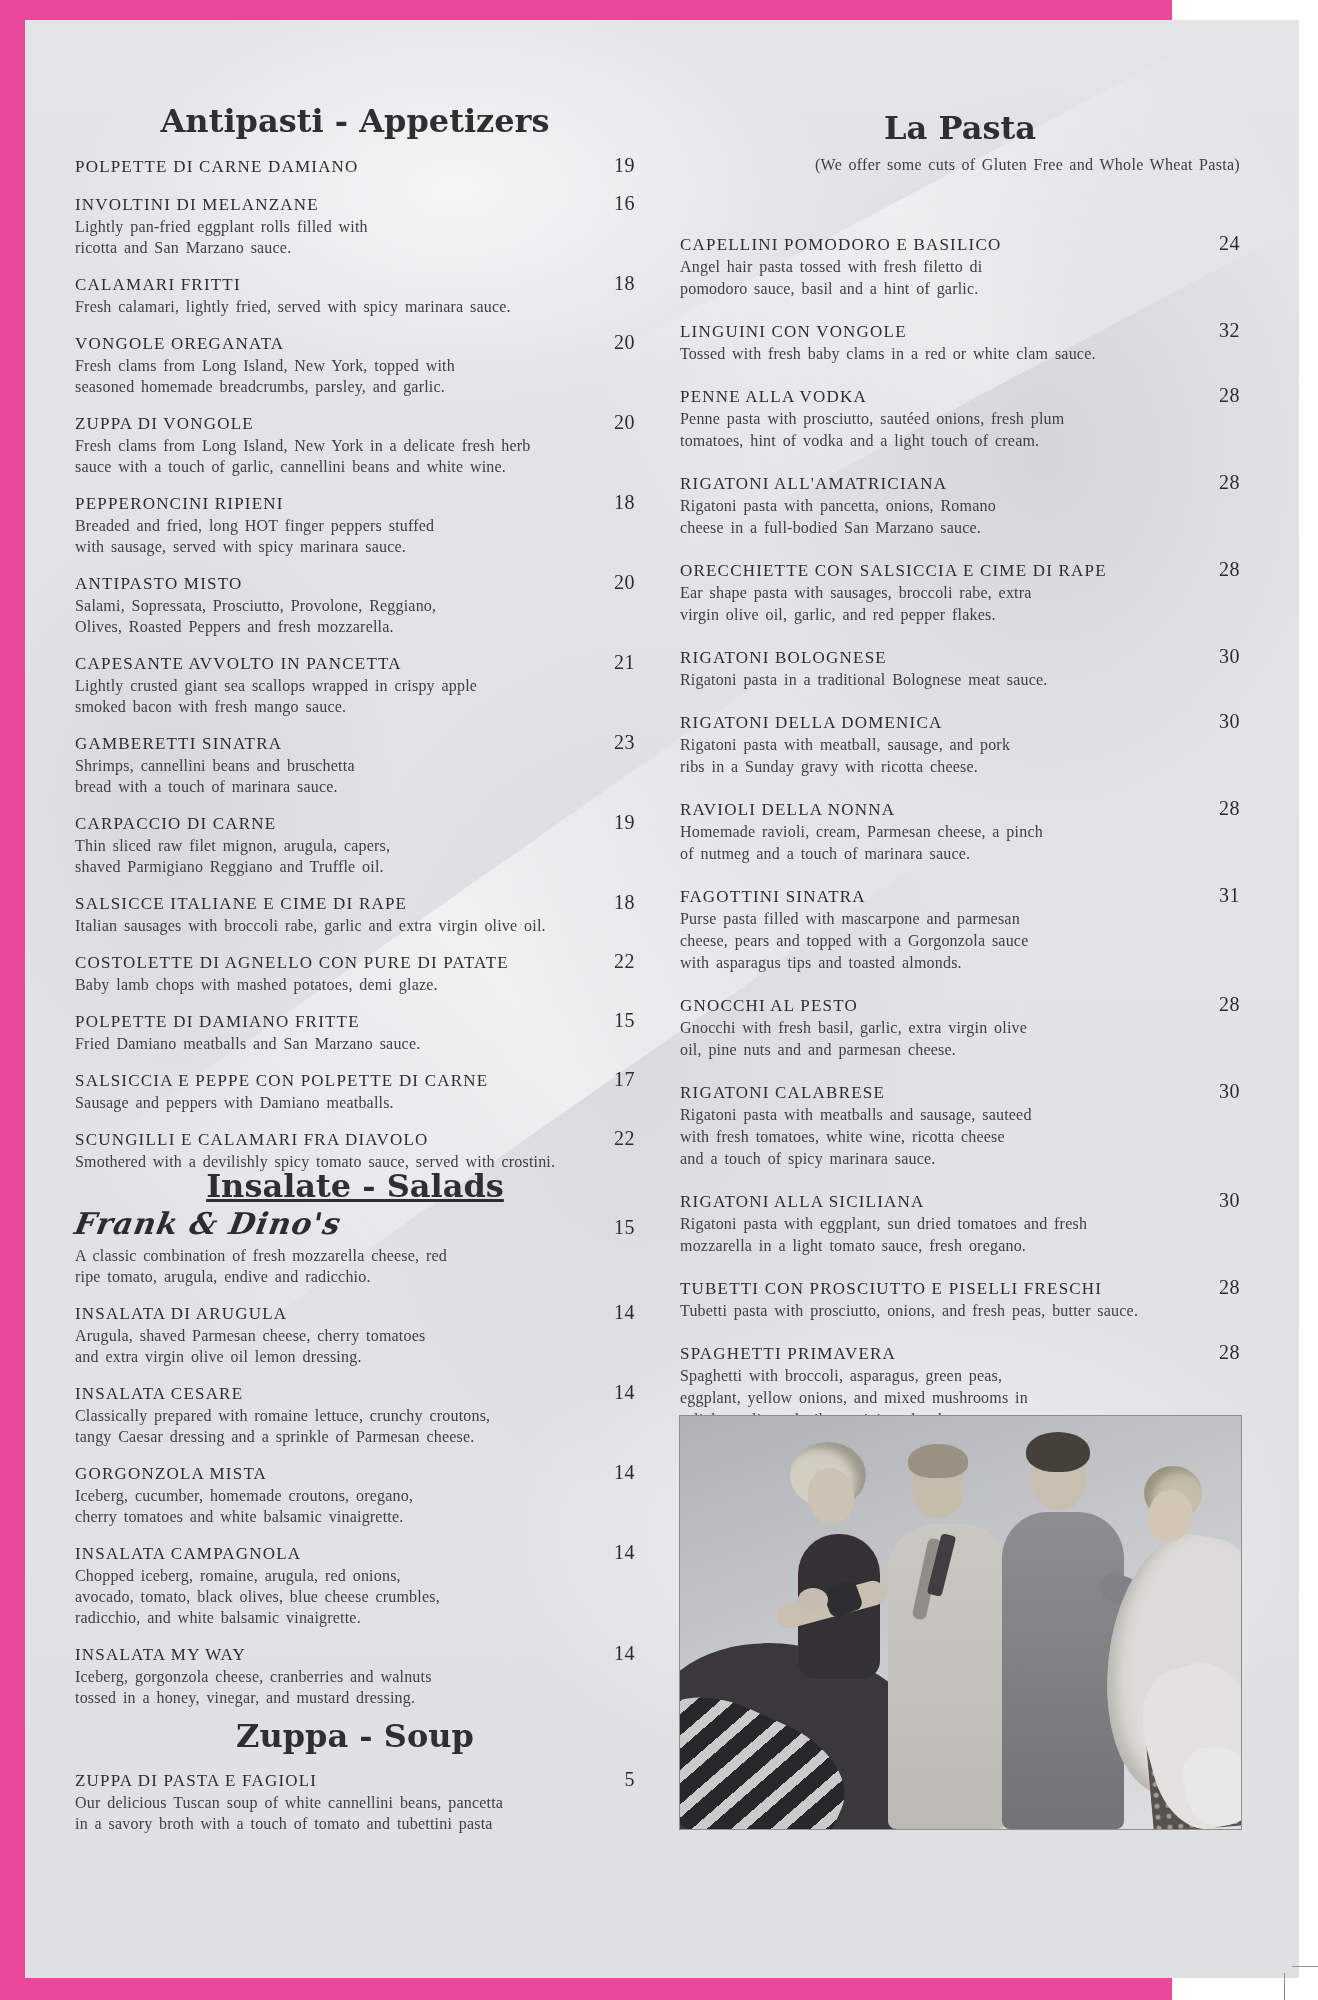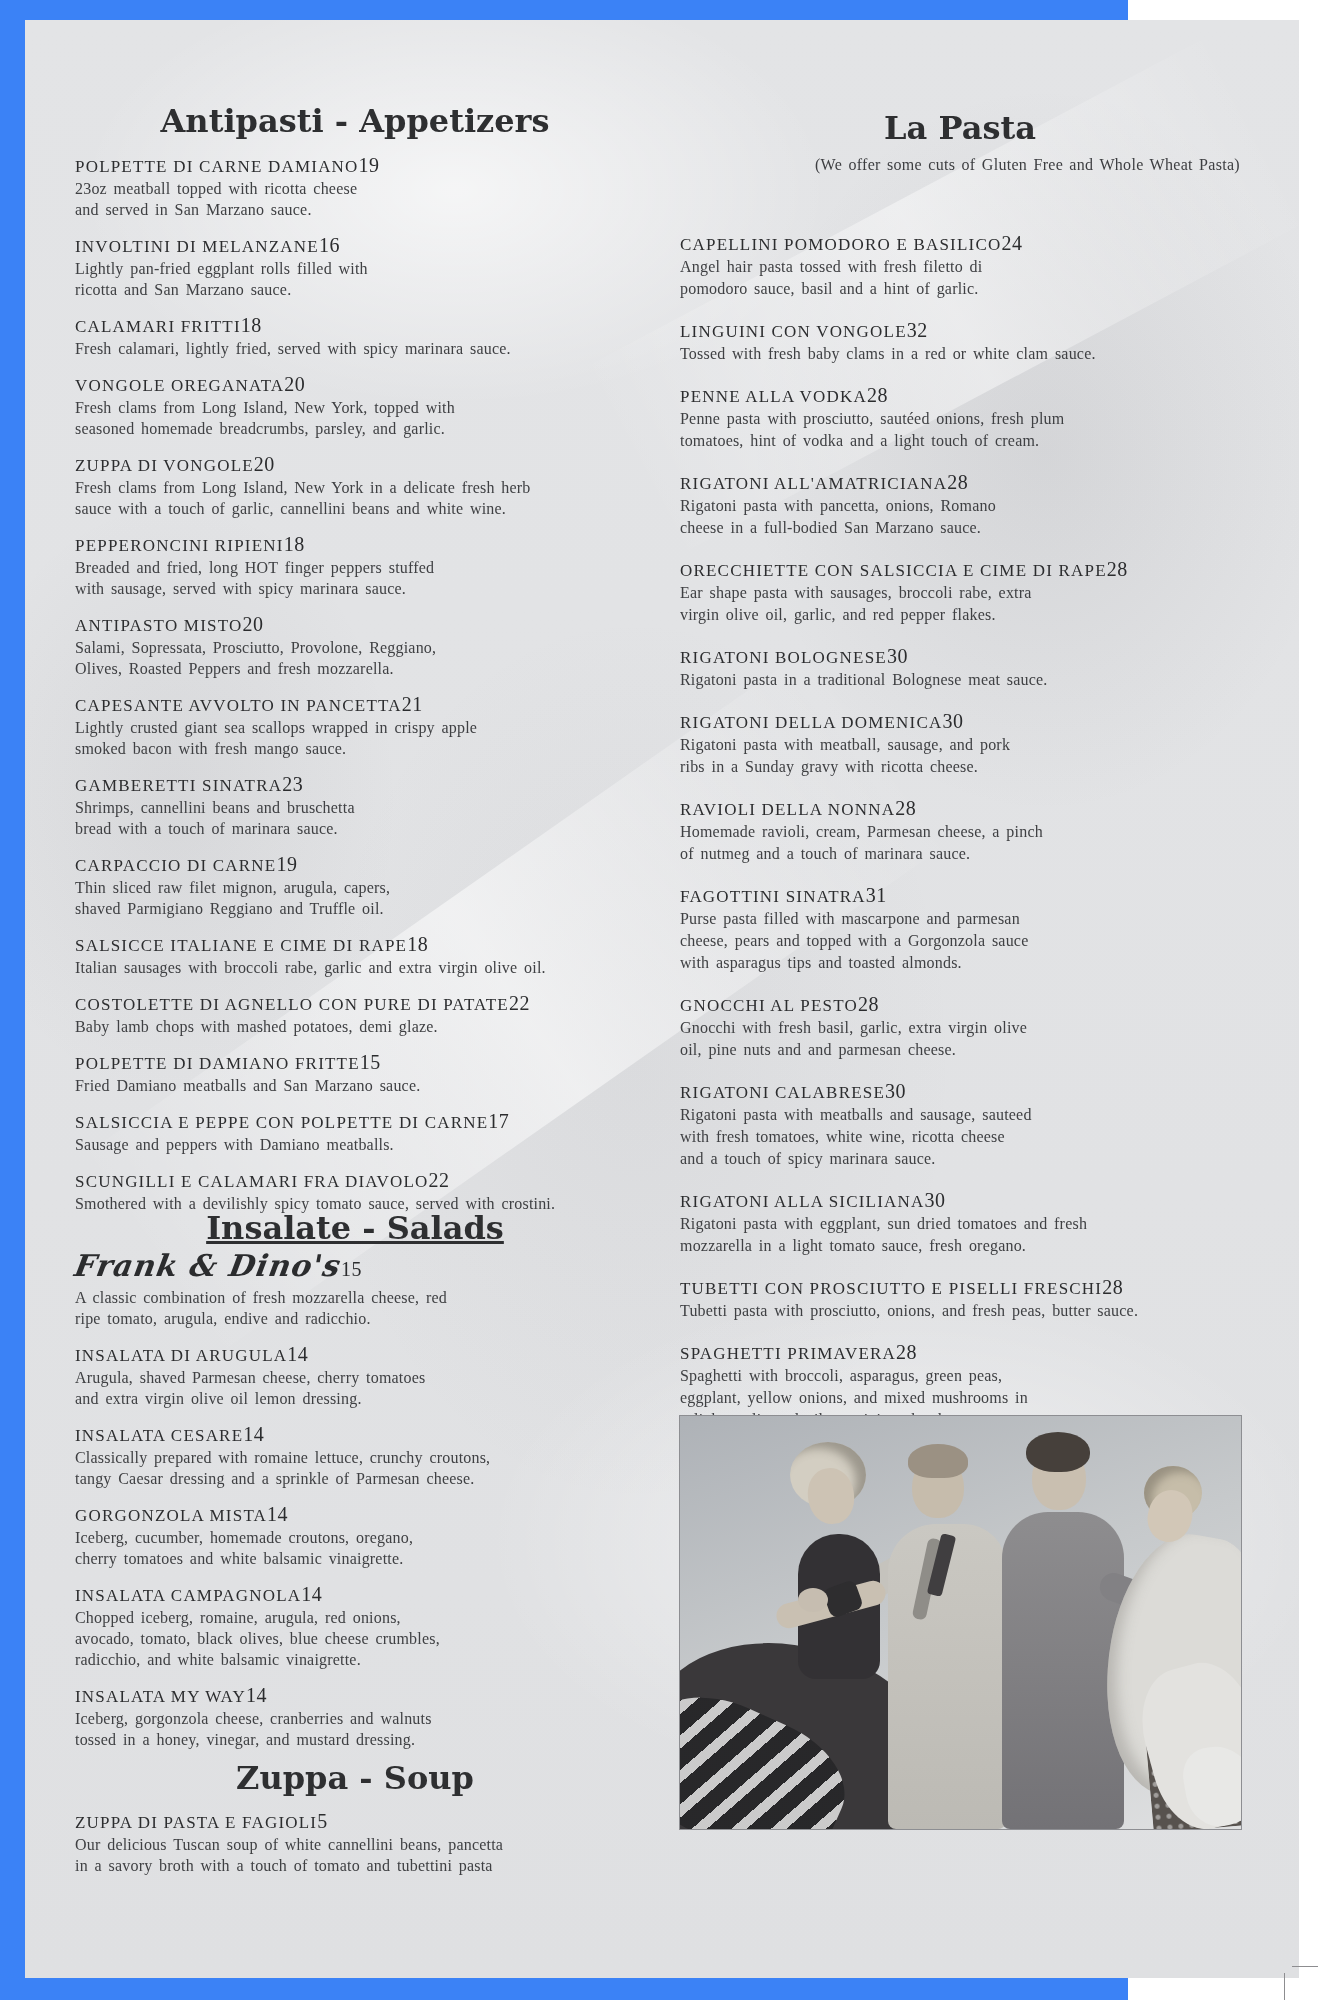--- a/index.html
+++ b/index.html
@@ -1,17 +1,17 @@
 <!DOCTYPE html>
 <html><head>
 <meta charset="utf-8">
 <style>
   html,body{margin:0;padding:0;background:#ffffff;width:1318px;height:2000px;overflow:hidden;
     font-family:"Liberation Serif",serif;}
-  #canvas{position:relative;width:1128px;height:2000px;background:#3b82f6;}
+  #canvas{position:relative;width:1128px;height:2000px;background:#ec4899;padding-left:44px;}
 
   
   .page{position:absolute;left:25px;top:20px;width:1274px;height:1958px;
     background:
       radial-gradient(420px 520px at 1020px 430px, rgba(90,90,97,.10), rgba(90,90,97,0) 70%),
       radial-gradient(320px 430px at 150px 780px, rgba(90,90,97,.08), rgba(90,90,97,0) 70%),
       radial-gradient(430px 600px at 610px 1040px, rgba(108,108,116,.06), rgba(108,108,116,0) 75%),
       radial-gradient(520px 300px at 430px 170px, rgba(255,255,255,.65), rgba(255,255,255,0) 72%),
       radial-gradient(600px 360px at 880px 1520px, rgba(255,255,255,.5), rgba(255,255,255,0) 70%),
       linear-gradient(180deg,#e3e4e6 0%,#e1e2e4 60%,#dfe0e2 100%);
@@ -30,21 +30,21 @@
   .sec-header{font-family:"DejaVu Serif",serif;font-weight:bold;font-size:32px;line-height:40px;
     text-align:center;color:#2e2f31;letter-spacing:0;margin:0 0 13px 0;}
   [data-name="section-header-insalate"]{margin:-20px 0 0 0;text-decoration:underline;}
   [data-name="section-header-zuppa"]{margin:-6px 0 12px 0;}
   [data-name="section-header-pasta"]{margin:7px;}
   .sub-header{font-size:16px;line-height:20px;text-align:right;color:#3d3e41;
     letter-spacing:.3px;word-spacing:2px;margin:0 0 57px 0;}
 
   .item{margin:0 0 14px 0;}
   .col-right .item{margin-bottom:19px;}
-  .row{display:flex;align-items:baseline;line-height:23px;}
+  .row{display:flex;justify-content:space-between;align-items:baseline;line-height:23px;}
   .t{font-size:17px;letter-spacing:1.2px;color:#2c2d2f;text-transform:none;}
   .p{font-size:20px;color:#2b2c2e;letter-spacing:.5px;}
   .d{font-size:16px;line-height:21px;color:#3f4043;white-space:pre;letter-spacing:.2px;word-spacing:2.5px;}
   .col-right .d{line-height:22px;}
   .script-item .row{line-height:36px;}
   .script{font-family:"DejaVu Serif",serif;font-style:italic;font-weight:bold;font-size:30px;
     letter-spacing:1px;display:inline-block;transform:skewX(-10deg);color:#2b2c2e;}
 
   
   .photo{position:absolute;left:654px;top:1395px;width:561px;height:413px;border:1px solid #8d8e92;
@@ -97,22 +97,20 @@
     <div class="streak s1" data-name="background-watermark"></div>
     <div class="streak s2" data-name="background-watermark"></div>
 
     <div class="col col-left" data-name="left-column">
         <div class="sec-header" data-name="section-header-antipasti">Antipasti - Appetizers</div>
         <div class="item" data-name="menu-item">
           <div class="row" data-name="item-title-row">
             <span class="t" data-name="item-name">POLPETTE DI CARNE DAMIANO</span>
             <span class="p" data-name="item-price">19</span>
           </div>
-          <div class="d" data-name="item-description">23oz meatball topped with ricotta cheese
-and served in San Marzano sauce.</div>
         </div>
         <div class="item" data-name="menu-item">
           <div class="row" data-name="item-title-row">
             <span class="t" data-name="item-name">INVOLTINI DI MELANZANE</span>
             <span class="p" data-name="item-price">16</span>
           </div>
           <div class="d" data-name="item-description">Lightly pan-fried eggplant rolls filled with
 ricotta and San Marzano sauce.</div>
         </div>
         <div class="item" data-name="menu-item">

